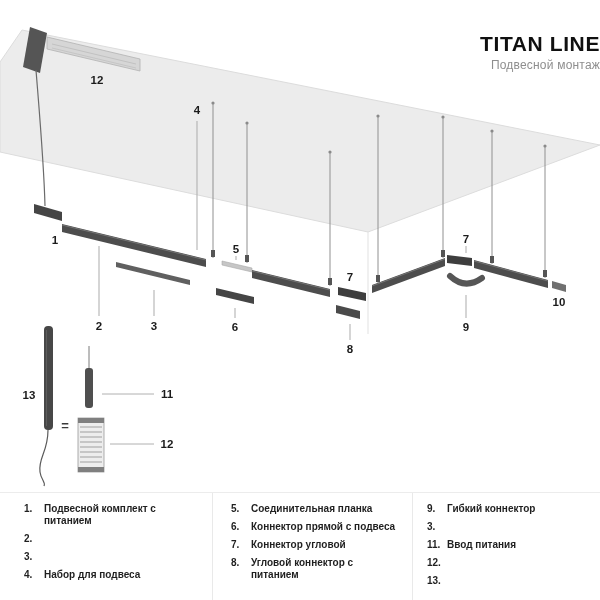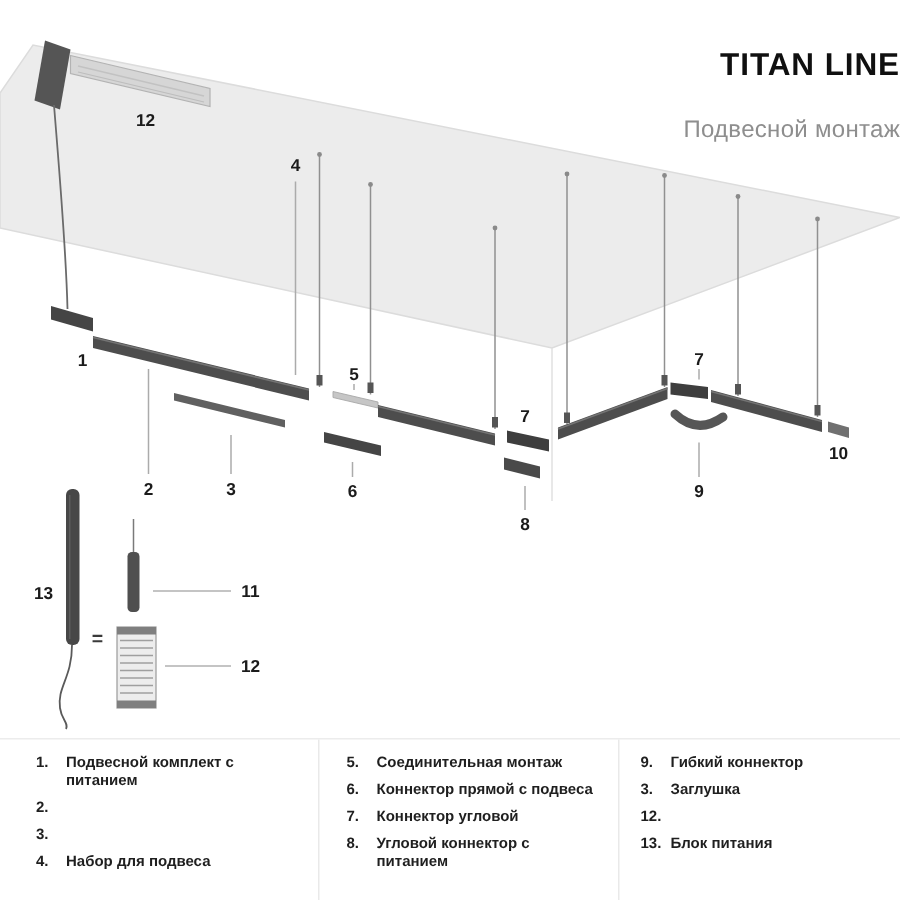--- a/index.html
+++ b/index.html
@@ -1,21 +1,21 @@
 <!DOCTYPE html>
 <html><head>
 <meta charset="utf-8">
 <style>
   *{margin:0;padding:0;box-sizing:border-box}
   html,body{width:600px;height:600px}
   body{background:#fff;font-family:"Liberation Sans",sans-serif;position:relative;overflow:hidden}
   .stage{position:absolute;inset:0;width:600px;height:600px;background:#fff}
   .header{position:absolute;top:32px;left:0;width:100%;text-align:right;z-index:5}
   .title{font-size:21px;font-weight:700;color:#101010;letter-spacing:.6px}
-  .subtitle{font-size:16px;color:#8e8e8e;margin-top:22px;letter-spacing:.2px}
+  .subtitle{font-size:12px;color:#8e8e8e;margin-top:2px;letter-spacing:.2px}
   svg.illo{position:absolute;top:0;left:0;z-index:1}
   svg text.callout{font-family:"Liberation Sans",sans-serif;font-size:11.5px;font-weight:700;fill:#1b1b1b;text-anchor:middle}
   svg text.eq{font-family:"Liberation Sans",sans-serif;font-size:13px;font-weight:700;fill:#3a3a3a;text-anchor:middle}
   .legend{position:absolute;left:0;top:492px;width:600px;height:108px;border-top:1px solid #ececec;display:flex;z-index:4;background:#fff}
   .legend-col{padding:10px 10px 0 24px;position:relative}
   .col1{width:212px}
   .col2{width:200px;border-left:1px solid #e9e9e9;padding-left:18px}
   .col3{width:188px;border-left:1px solid #e9e9e9;padding-left:14px}
   .litem{display:flex;margin-bottom:6px;font-size:10px;font-weight:700;color:#1f1f1f;line-height:1.2}
   .lnum{width:20px;flex:none}
@@ -172,21 +172,21 @@
         <span class="lnum">3.</span>
       </div>
       <div class="litem">
         <span class="lnum">4.</span>
         <span class="llabel">Набор для подвеса</span>
       </div>
     </div>
     <div class="legend-col col2">
       <div class="litem">
         <span class="lnum">5.</span>
-        <span class="llabel">Соединительная монтаж</span>
+        <span class="llabel">Соединительная планка</span>
       </div>
       <div class="litem">
         <span class="lnum">6.</span>
         <span class="llabel">Коннектор прямой с подвеса</span>
       </div>
       <div class="litem">
         <span class="lnum">7.</span>
         <span class="llabel">Коннектор угловой</span>
       </div>
       <div class="litem">
@@ -194,25 +194,27 @@
         <span class="llabel">Угловой коннектор с питанием</span>
       </div>
     </div>
     <div class="legend-col col3">
       <div class="litem">
         <span class="lnum">9.</span>
         <span class="llabel">Гибкий коннектор</span>
       </div>
       <div class="litem">
         <span class="lnum">3.</span>
-        <span class="llabel">Заглушка</span>
+      </div>
+      <div class="litem">
+        <span class="lnum">11.</span>
+        <span class="llabel">Ввод питания</span>
       </div>
       <div class="litem">
         <span class="lnum">12.</span>
       </div>
       <div class="litem">
         <span class="lnum">13.</span>
-        <span class="llabel">Блок питания</span>
       </div>
     </div>
   </div>
 
 </div>
 
 </body></html>

